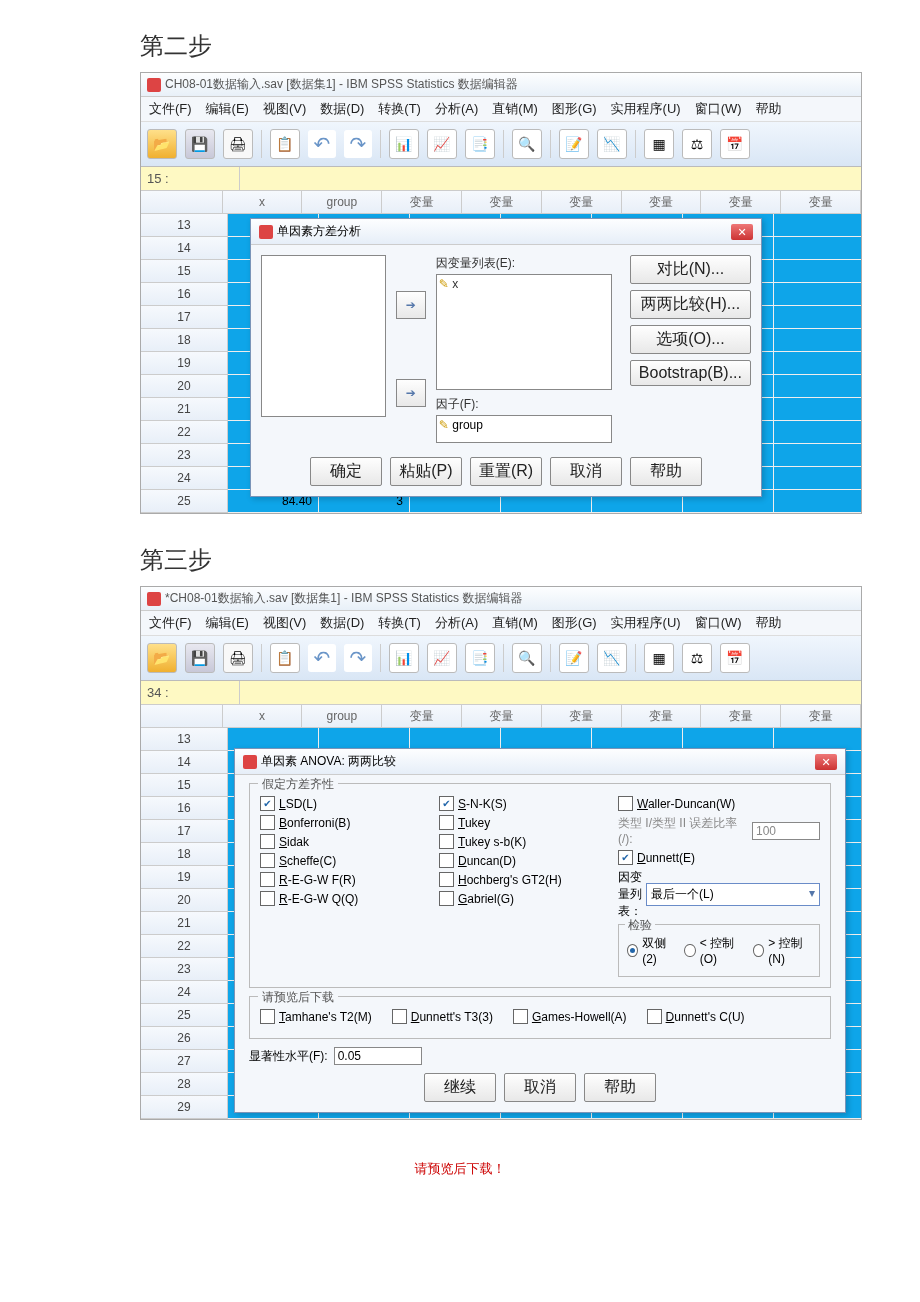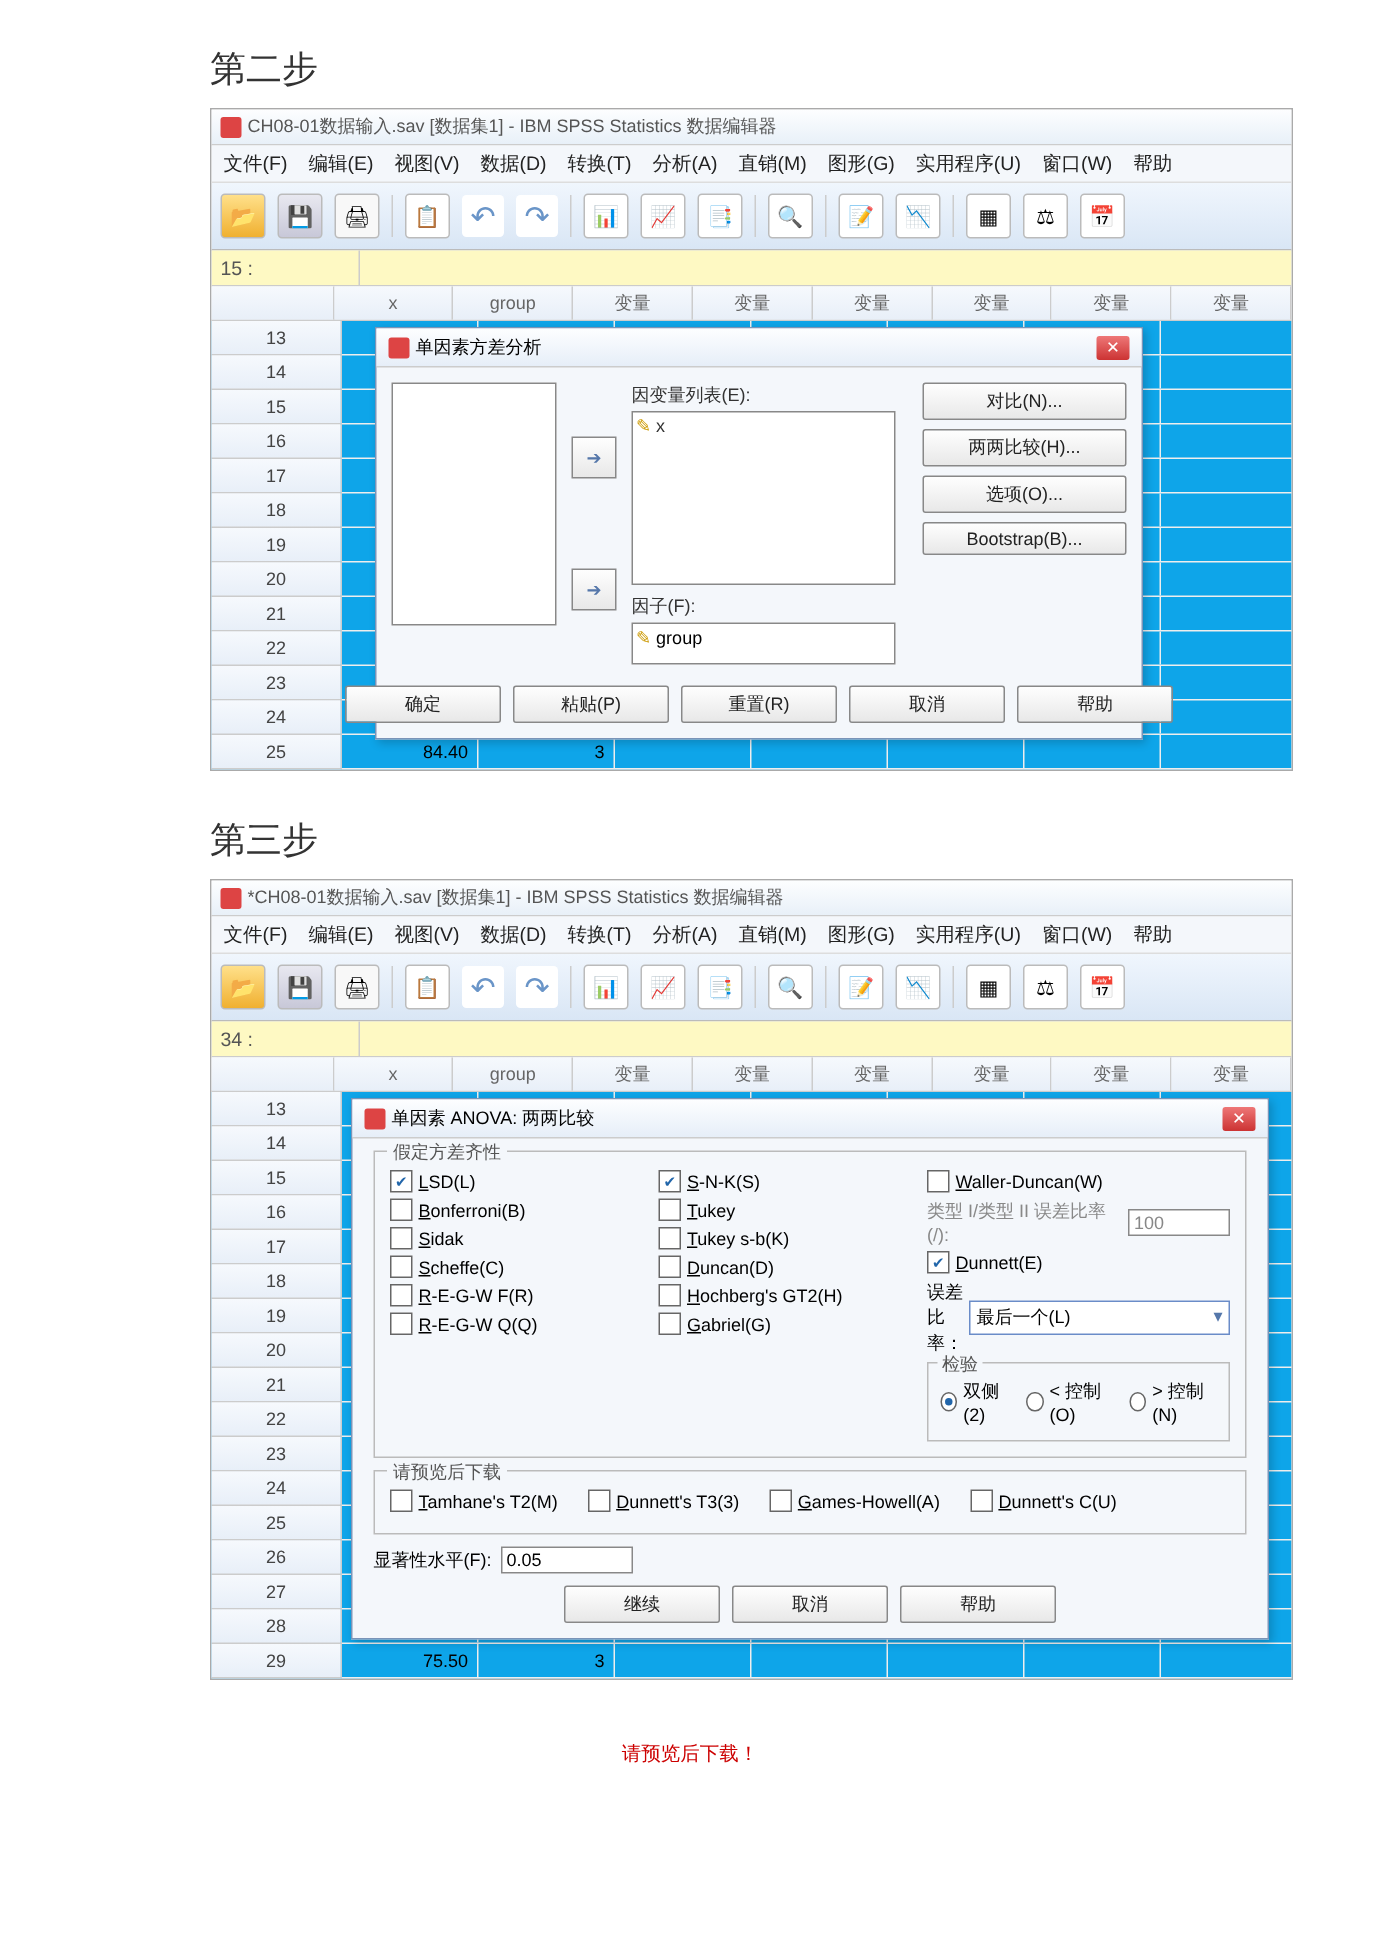--- a/index.html
+++ b/index.html
@@ -173,23 +173,23 @@
     padding:2px; font-size:12px;
   }
   .fld-box .item { color:#333; }
   .factor-box {
     width:170px; height:22px; border:1px solid #888; background:#fff;
     padding:2px; font-size:12px;
   }
   .pencil { color:#c90; }
   .side-btns { display:flex; flex-direction:column; gap:6px; margin-left:8px; }
   .win-btn {
-    min-width:86px; padding:3px 24px; border:1px solid #888;
+    min-width:86px; padding:3px 8px; border:1px solid #888;
     background:linear-gradient(#fefefe,#e8e8e8); text-align:center;
-    border-radius:2px; font-size:12px; color:#222;
+    border-radius:2px; font-size:16px; color:#222;
   }
   .dlg-footer {
     padding:4px 10px 10px; display:flex; gap:8px; justify-content:center;
   }
   
   .posthoc-dialog { position:absolute; background:#f4f7fb; border:1px solid #7a94b8; box-shadow:2px 2px 6px rgba(0,0,0,.2); width:610px; }
   .groupbox { border:1px solid #bbb; margin:8px 14px; padding:8px 10px 10px; position:relative; }
   .groupbox > .gb-title { position:absolute; top:-8px; left:8px; background:#f4f7fb; padding:0 4px; color:#555; font-size:12px; }
   .chk-row { display:flex; align-items:center; gap:4px; font-size:12px; margin:4px 0; }
   .chk { width:13px;height:13px;border:1px solid #666;background:#fff;display:inline-flex;align-items:center;justify-content:center;font-size:10px;color:#26a;}
@@ -660,21 +660,21 @@
             <div class="gridcell" style="width: 84px;">75.50</div>
             <div class="gridcell" style="width: 84px;">3</div>
             <div class="gridcell" style="width: 84px;"></div>
             <div class="gridcell" style="width: 84px;"></div>
             <div class="gridcell" style="width: 84px;"></div>
             <div class="gridcell" style="width: 84px;"></div>
             <div class="gridcell" style="width: 84px;"></div>
           </div>
         </div>
 
-      <div class="posthoc-dialog" style="left:6px; top:4px;">
+      <div class="posthoc-dialog" style="left:6px; top:20px;">
         <div class="dlg-title">
           <span style="display:flex;align-items:center;gap:4px">
             <span class="app-icon"></span>
             <span>单因素 ANOVA: 两两比较</span>
           </span>
           <span class="dlg-close">✕</span>
         </div>
         <div class="groupbox">
           <span class="gb-title">假定方差齐性</span>
           <div class="cols3">
@@ -738,21 +738,21 @@
                 </div>
                 <div class="chk-row" style="color: rgb(136, 136, 136);">
                   <span>类型 I/类型 II 误差比率(/):</span>
                   <input class="inline-input" disabled="" value="100" style="">
                 </div>
                 <div class="chk-row">
                   <span class="chk">✔</span>
                   <span><u>D</u>unnett(E)</span>
                 </div>
                 <div class="chk-row">
-                  <span>误差比率：</span>
+                  <span>因变量列表：</span>
                   <span class="dropdown">最后一个(L)</span>
                 </div>
                 <div class="inner-group">
                   <span class="ig-title">检验</span>
                   <div style="display: flex; gap: 10px;">
                     <div class="chk-row">
                       <span class="rad sel"></span>
                       <span>双侧(2)</span>
                     </div>
                     <div class="chk-row">

